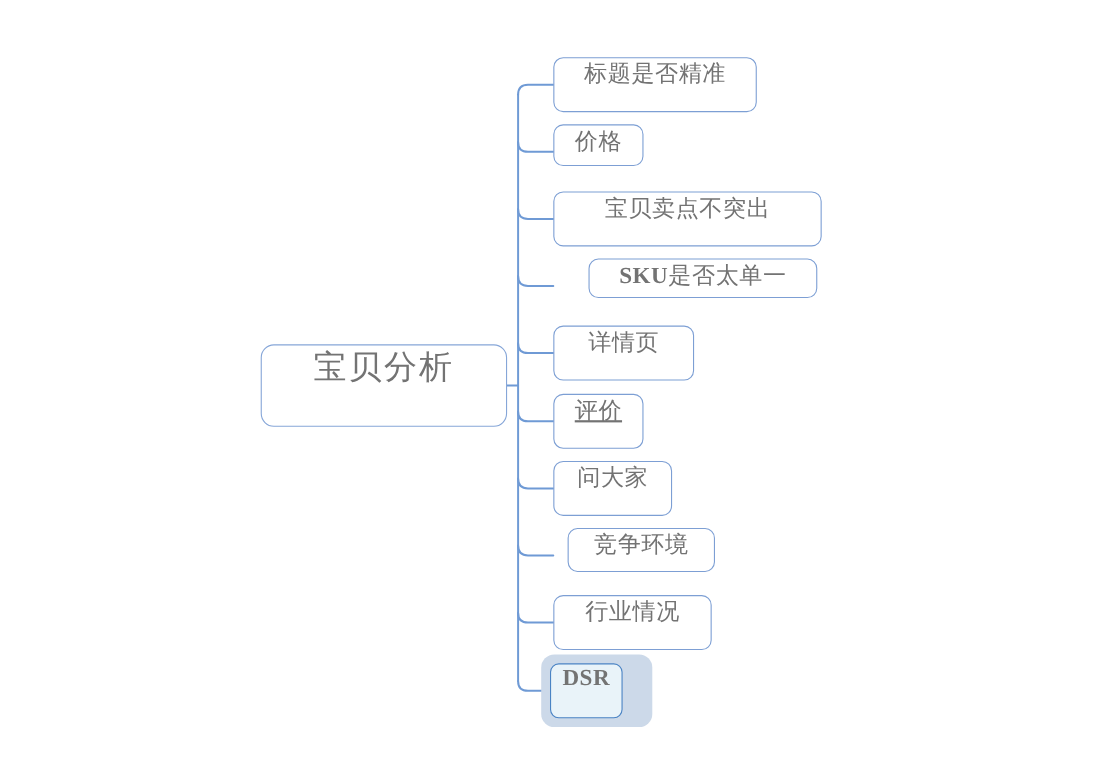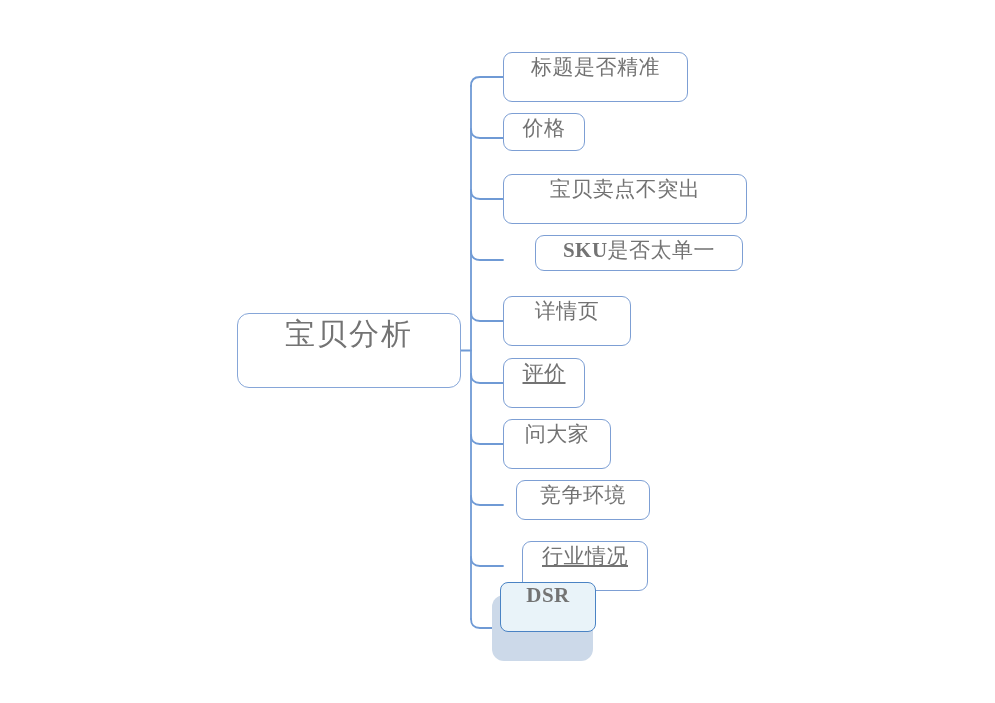--- a/index.html
+++ b/index.html
@@ -113,21 +113,21 @@
       </div>
       <div class="node child" style="left: 503px; top: 358px; width: 82px; height: 50px; text-decoration: underline;">
         <span class="label">评价</span>
       </div>
       <div class="node child" style="left: 503px; top: 419px; width: 108px; height: 50px;">
         <span class="label">问大家</span>
       </div>
       <div class="node child" style="left: 503px; top: 480px; width: 134px; height: 40px; margin-left: 13px;">
         <span class="label">竞争环境</span>
       </div>
-      <div class="node child" style="left: 522px; top: 541px; width: 126px; height: 50px; text-decoration: underline;">
+      <div class="node child" style="left: 503px; top: 541px; width: 144px; height: 50px;">
         <span class="label">行业情况</span>
       </div>
-      <div class="node child selected" style="left: 500px; top: 582px; width: 96px; height: 50px;">
+      <div class="node child selected" style="left: 500px; top: 603px; width: 66px; height: 50px;">
         <span class="label"><span class="latin-serif">DSR</span></span>
       </div>
     </div>
 
 </div>
 
 </body></html>

